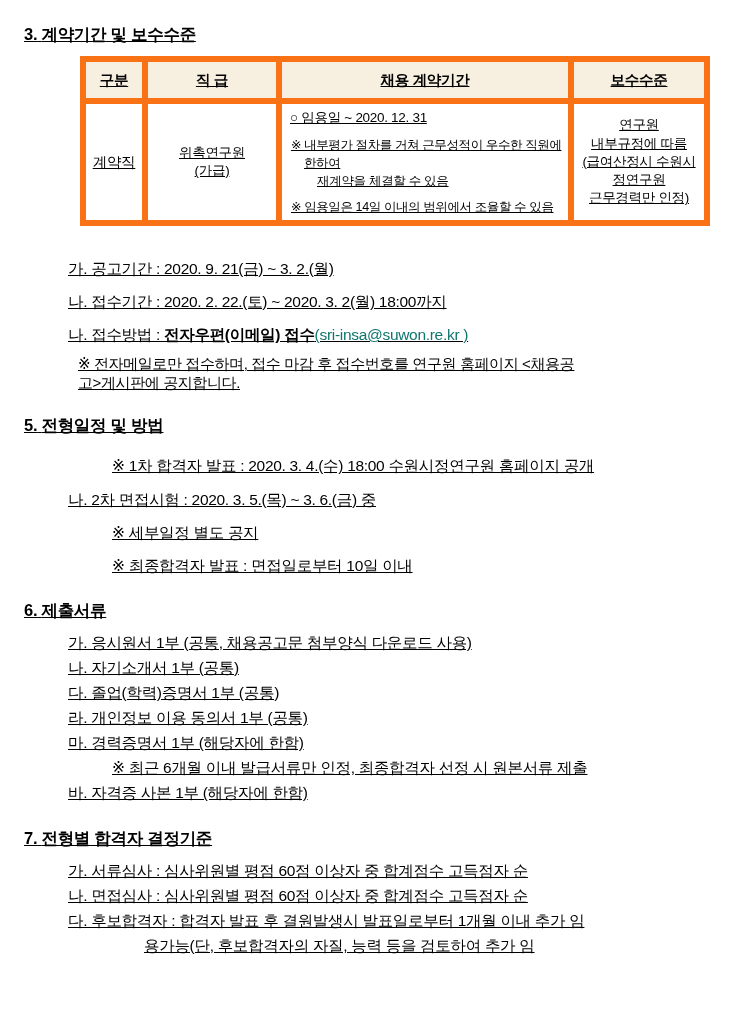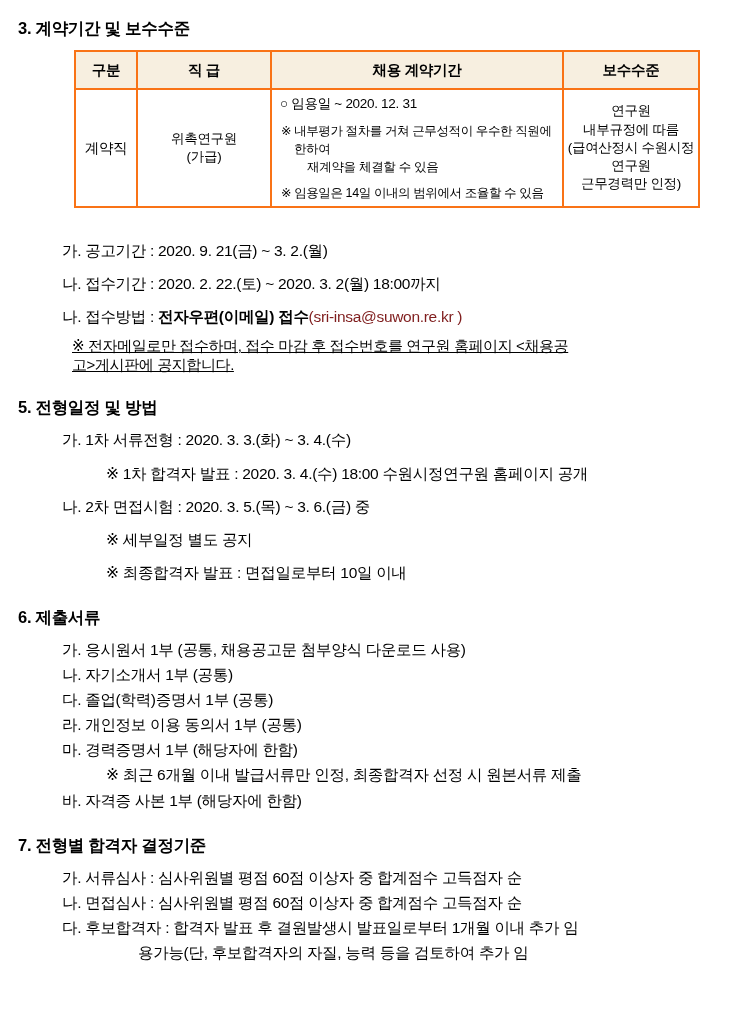--- a/index.html
+++ b/index.html
@@ -12,60 +12,61 @@
     background: #ffffff;
     font-family: "Liberation Sans", "DejaVu Sans", sans-serif;
     color: #000000;
     font-size: 15px;
     overflow: hidden;
   }
   .page {
     position: relative;
     width: 750px;
     height: 1032px;
-    padding: 12px;
+    padding: 18px;
     box-sizing: border-box;
+    text-decoration: underline;
   }
   .section-heading {
     font-size: 16.5px;
     font-weight: bold;
     letter-spacing: -0.3px;
     margin: 0;
     padding: 0 0 0 28px;
     text-indent: -22px;
   }
   .sec3 { padding-top: 6px; }
   .line {
     font-size: 15.5px;
     letter-spacing: -0.3px;
     white-space: nowrap;
   }
   .indent1 { padding-left: 50px; }
   .indent2 { padding-left: 72px; margin-left: 22px; }
   .indent4 { padding-left: 126px; }
   .bold { font-weight: bold; }
-  .email { color: #7f1d1d; }
+  .email { color: #0f766e; }
   .underline { text-decoration: underline; }
   .note-wrap {
     padding-left: 60px;
     font-size: 15px;
     letter-spacing: -0.4px;
   }
   .note-wrap .l1 { text-indent: -18px; padding-left: 18px; }
   .note-wrap .l2 { padding-left: 0px; }
 
   
   table.info {
     border-collapse: collapse;
     margin: 10px 0 0 62px;
     width: 624px;
     table-layout: fixed;
   }
   table.info th, table.info td {
-    border: 2px solid #f97316;
+    border: 6px solid #f97316;
     text-align: center;
     vertical-align: middle;
     font-size: 14.5px;
     letter-spacing: -0.3px;
     padding: 4px 2px;
   }
   table.info th {
     background: #f7efe0;
     font-weight: bold;
     height: 28px;
@@ -171,21 +172,20 @@
     <div class="l2 underline">고&gt;게시판에 공지합니다.</div>
   </div>
 
   <div class="gap-lg"></div>
 
   <div class="section-heading">
     <span>5.</span>
     <span>전형일정 및 방법</span>
   </div>
   <div class="gap-sm"></div>
-  <div class="line indent1 rowline">가. 1차 서류전형 : 2020. 3. 3.(화) ~ 3. 4.(수)</div>
   <div class="gap-sm"></div>
   <div class="line indent2 rowline">※ 1차 합격자 발표 : 2020. 3. 4.(수) 18:00 수원시정연구원 홈페이지 공개</div>
   <div class="gap-sm"></div>
   <div class="line indent1 rowline">나. 2차 면접시험 : 2020. 3. 5.(목) ~ 3. 6.(금) 중</div>
   <div class="gap-sm"></div>
   <div class="line indent2 rowline">※ 세부일정 별도 공지</div>
   <div class="gap-sm"></div>
   <div class="line indent2 rowline">※ 최종합격자 발표 : 면접일로부터 10일 이내</div>
 
   <div class="gap-lg"></div>

